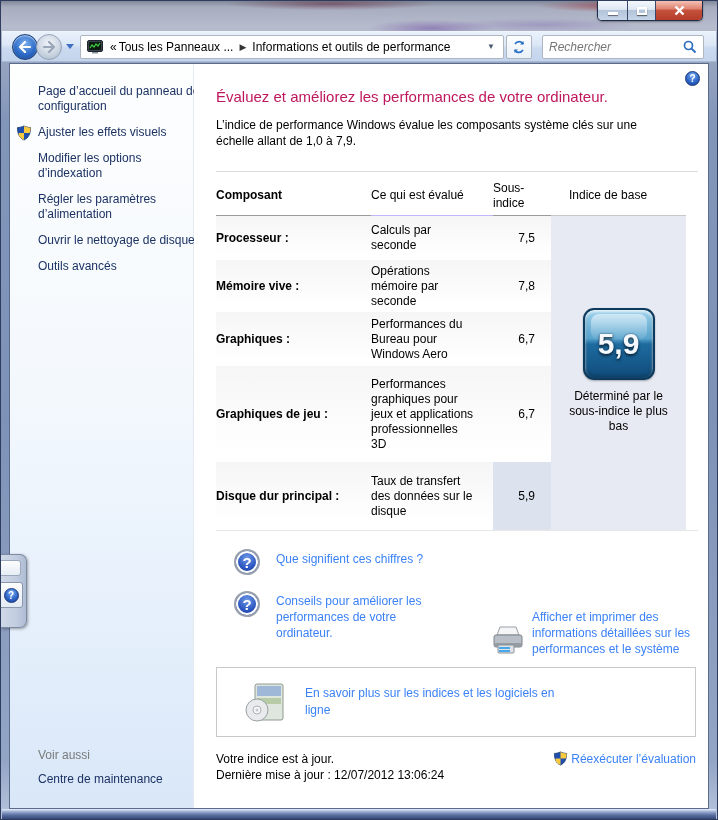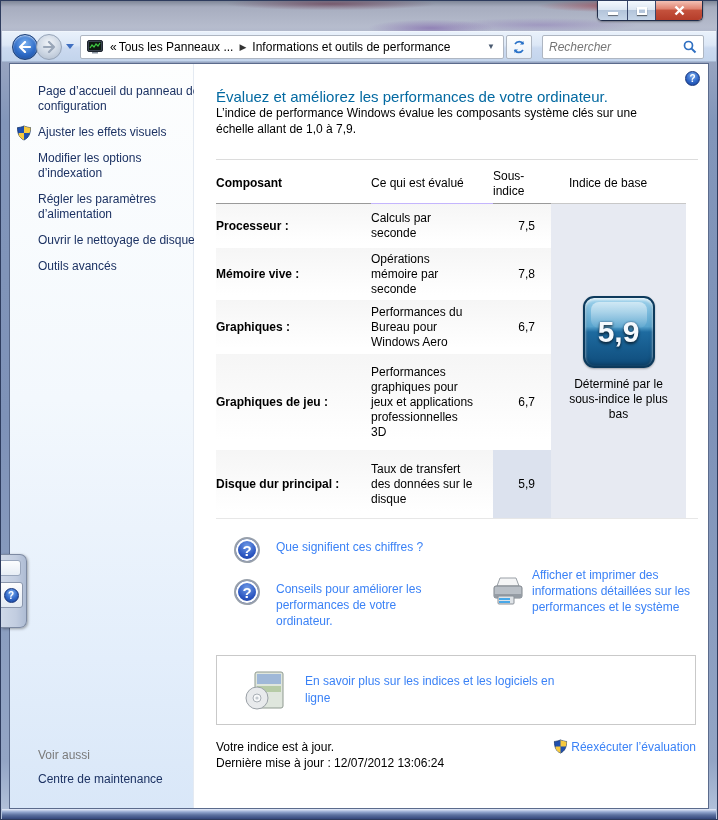--- a/index.html
+++ b/index.html
@@ -88,21 +88,21 @@
     background: linear-gradient(180deg,#fdfdfe,#e3eaf3); display:flex; align-items:center; justify-content:center; }
   .help-circle { width:15px; height:15px; border-radius:50%; flex:0 0 auto;
     background: radial-gradient(circle at 50% 30%, #7fb0ef 0, #2f67c8 55%, #173f94 100%);
     border:1px solid #16357c; color:#fff; font-size:10px; font-weight:bold;
     display:flex; align-items:center; justify-content:center; }
   .peek-btn .help-circle { margin-left:6px; }
 
   
   .main { flex:1 1 auto; position:relative; background:#fff; padding:24px 10px 0 22px; overflow:hidden; }
   .main-help { position:absolute; top:7px; right:8px; cursor:pointer; }
-  .page-title { color:#0369a1; font-size:15px; font-weight:normal; }
+  .page-title { color:#be185d; font-size:15px; font-weight:normal; margin-bottom:12px; }
   .page-desc { max-width:452px; line-height:16px; margin-bottom:22px; }
 
   
   .perf-table { margin-top:14px; border-top:1px solid #dcdcdc; border-bottom:1px solid #e7e7e7; padding-top:4px;
     display:grid; grid-template-columns:155px 122px 58px 135px;
     grid-template-rows:40px 44px 52px 54px 96px 68px; }
   .th { display:flex; align-items:center; line-height:15px; }
   .th.c1 { font-weight:bold; border-bottom:1px solid #9a9a9a; }
   .th.c2 { border-bottom:1px solid #c4b5fd; }
   .th.c3 { justify-content:flex-end; padding-right:8px; border-bottom:1px solid #9a9a9a; }
@@ -129,21 +129,21 @@
   
   a.blue, .blue-link { color:#3b82f6; cursor:pointer; text-decoration:none; }
   .links-row { display:flex; margin-top:18px; }
   .links-left { width:262px; padding-left:18px; }
   .link-item { display:flex; align-items:flex-start; margin-bottom:16px; }
   .q-circle { width:26px; height:26px; border-radius:50%; flex:0 0 auto; margin-right:16px;
     background: radial-gradient(circle at 50% 32%, #6f9ae6 0, #2b55c0 55%, #15328f 100%);
     border:2px solid #98a0ab; box-shadow: inset 0 0 0 2px #fff;
     color:#fff; font-weight:bold; font-size:15px; display:flex; align-items:center; justify-content:center; }
   .link-text { line-height:16px; padding-top:2px; }
-  .links-right { margin-left:auto; width:208px; display:flex; align-items:center; }
+  .links-right { margin-left:auto; width:208px; display:flex; align-items:flex-end; }
   .print-icon { flex:0 0 auto; margin-right:6px; margin-top:2px; }
   .print-text { line-height:16px; }
 
   
   .learn-box { margin-top:10px; margin-right:2px; border:1px solid #c9c9c9; padding:12px 24px; display:flex; align-items:center; }
   .box-icon { flex:0 0 auto; margin:0 18px 0 4px; }
   .learn-text { width:250px; line-height:17px; }
 
   
   .status-row { display:flex; margin-top:14px; margin-right:2px; align-items:flex-start; }

